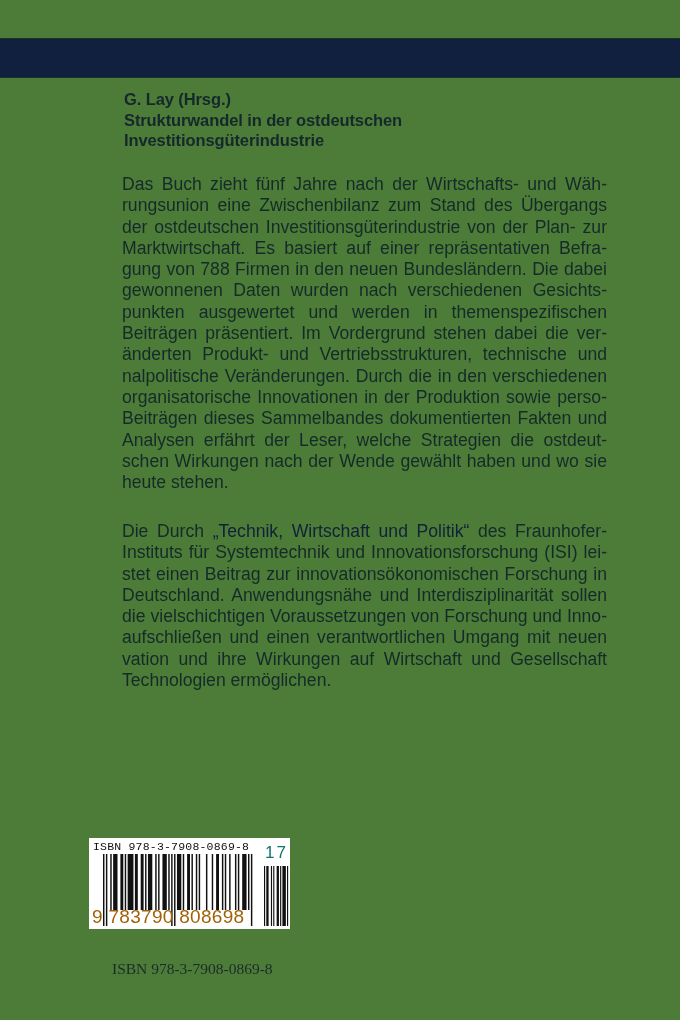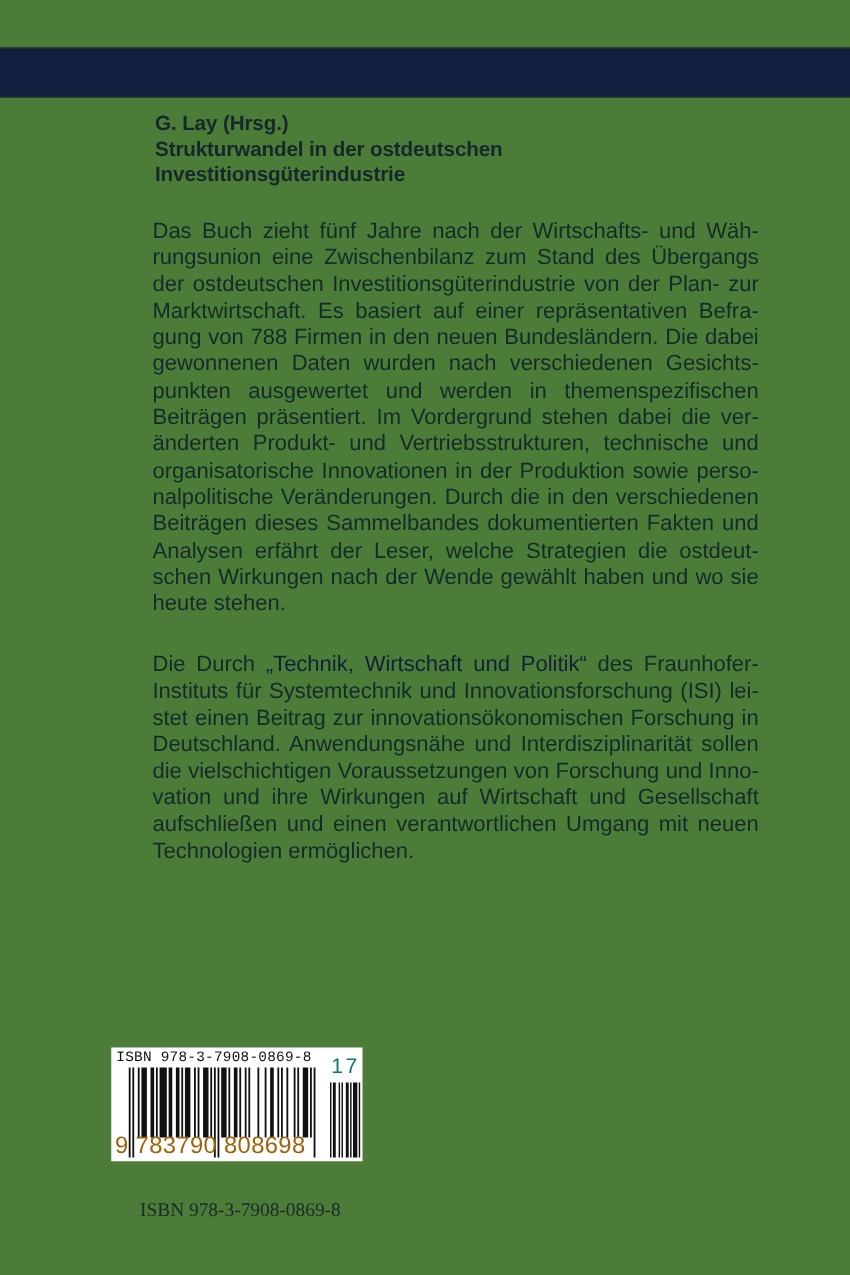--- a/index.html
+++ b/index.html
@@ -79,36 +79,36 @@
 <div class="para para1">
   <span class="ln">Das Buch zieht fünf Jahre nach der Wirtschafts- und Wäh-</span>
   <span class="ln">rungsunion eine Zwischenbilanz zum Stand des Übergangs</span>
   <span class="ln">der ostdeutschen Investitionsgüterindustrie von der Plan- zur</span>
   <span class="ln">Marktwirtschaft. Es basiert auf einer repräsentativen Befra-</span>
   <span class="ln">gung von 788 Firmen in den neuen Bundesländern. Die dabei</span>
   <span class="ln">gewonnenen Daten wurden nach verschiedenen Gesichts-</span>
   <span class="ln">punkten ausgewertet und werden in themenspezifischen</span>
   <span class="ln">Beiträgen präsentiert. Im Vordergrund stehen dabei die ver-</span>
   <span class="ln">änderten Produkt- und Vertriebsstrukturen, technische und</span>
+  <span class="ln">nalpolitische Veränderungen. Durch die in den verschiedenen</span>
   <span class="ln">organisatorische Innovationen in der Produktion sowie perso-</span>
-  <span class="ln">nalpolitische Veränderungen. Durch die in den verschiedenen</span>
   <span class="ln">Beiträgen dieses Sammelbandes dokumentierten Fakten und</span>
   <span class="ln">Analysen erfährt der Leser, welche Strategien die ostdeut-</span>
   <span class="ln">schen Wirkungen nach der Wende gewählt haben und wo sie</span>
   <span class="ln last">heute stehen.</span>
 </div>
 
 <div class="para para2">
   <span class="ln"><span>Die Durch </span><span class="series">„Technik, Wirtschaft und Politik“</span><span> des Fraunhofer-</span></span>
   <span class="ln">Instituts für Systemtechnik und Innovationsforschung (ISI) lei-</span>
   <span class="ln">stet einen Beitrag zur innovationsökonomischen Forschung in</span>
   <span class="ln">Deutschland. Anwendungsnähe und Interdisziplinarität sollen</span>
   <span class="ln">die vielschichtigen Voraussetzungen von Forschung und Inno-</span>
+  <span class="ln">aufschließen und einen verantwortlichen Umgang mit neuen</span>
   <span class="ln">vation und ihre Wirkungen auf Wirtschaft und Gesellschaft</span>
-  <span class="ln">aufschließen und einen verantwortlichen Umgang mit neuen</span>
   <span class="ln last">Technologien ermöglichen.</span>
 </div>
 
 <div class="barcode">
   <svg width="201" height="91" id="bars">
       <rect x="14.00" y="16" width="1.45" height="72" fill="#111"></rect>
       <rect x="16.90" y="16" width="1.45" height="72" fill="#111"></rect>
       <rect x="21.25" y="16" width="1.45" height="56" fill="#111"></rect>
       <rect x="24.15" y="16" width="4.35" height="56" fill="#111"></rect>
       <rect x="31.40" y="16" width="2.90" height="56" fill="#111"></rect>

